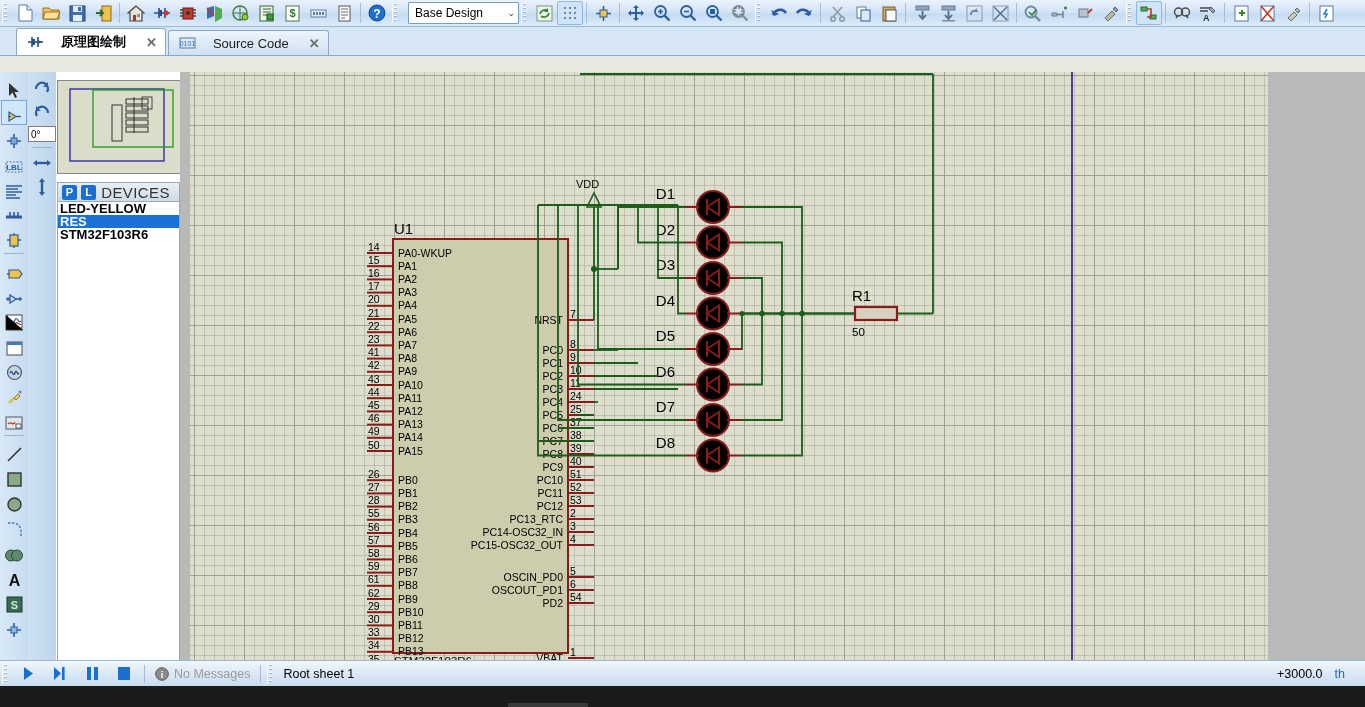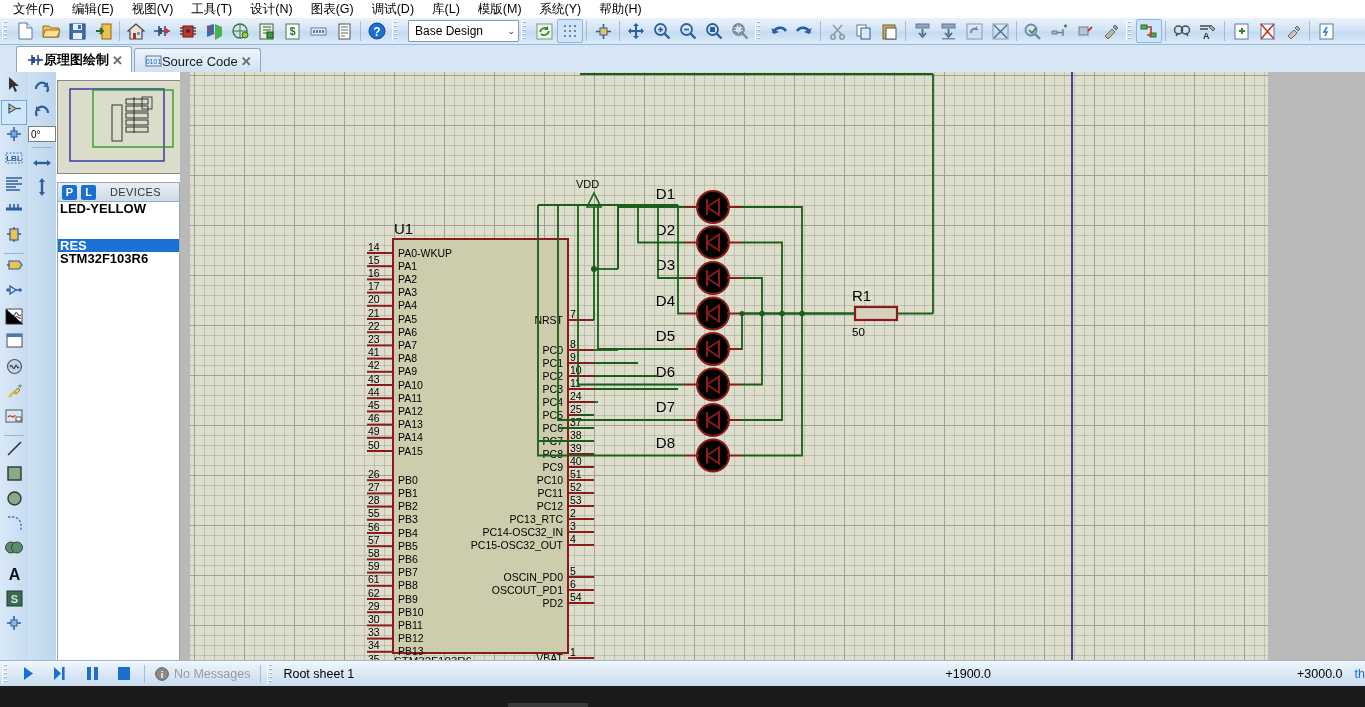--- a/index.html
+++ b/index.html
@@ -42,37 +42,37 @@
   }
   .combo .chev{font-size:9px;color:#333;}
 
   
   .tabstrip{
     height:28px;background:#d6e6f5;
     border-bottom:1px solid #8aa9c6;
     display:flex;align-items:flex-end;padding-left:16px;position:relative;
   }
   .tab{
-    height:24px;display:flex;align-items:center;gap:0;
+    height:24px;display:flex;align-items:center;gap:17px;
     padding:0 8px 0 10px;margin-right:2px;
     border:1px solid #8aa9c6;border-bottom:none;
     border-radius:3px 3px 0 0;cursor:default;font-size:13px;
   }
   .tab.active{background:#ffffff;color:#000;font-weight:bold;height:26px;}
   .tab.inactive{background:linear-gradient(to bottom,#eef5fc,#cfe0f2);color:#1b1b1b;font-weight:normal;padding-left:10px;}
   .tab .x{color:#6b6b6b;font-size:13px;font-weight:bold;margin-left:3px;}
 
   
   .modebar{
     position:absolute;left:0;top:72px;width:28px;height:604px;
     background:linear-gradient(to right,#d9e8f7,#c6dcf0);
     border-right:1px solid #9fb9d2;
     display:flex;flex-direction:column;align-items:center;padding-top:3px;
   }
-  .mode-btn{width:24px;height:23px;display:flex;align-items:flex-start;justify-content:center;
+  .mode-btn{width:24px;height:23px;display:flex;align-items:flex-end;justify-content:center;
     border:1px solid transparent;cursor:default;}
   .mode-btn.on{border-color:#7ba7d6;background:#cfe6fb;}
   .mode-sep{width:20px;height:1px;background:#9cb4ca;margin:3px 0;}
 
   .rotbar{
     position:absolute;left:28px;top:72px;width:28px;height:604px;
     background:linear-gradient(to right,#cfe1f3,#bcd6ec);
     border-right:1px solid #9fb9d2;
     display:flex;flex-direction:column;align-items:center;padding-top:4px;
   }
@@ -87,28 +87,28 @@
     background:#dcdccb;border:1px solid #888;box-sizing:border-box;
   }
   .devhdr{
     position:absolute;left:57px;top:182px;width:123px;height:20px;
     background:linear-gradient(to bottom,#e8eef4,#cfdbe7);
     border:1px solid #9aa9b8;box-sizing:border-box;
     display:flex;align-items:center;gap:4px;padding-left:4px;
   }
   .pl-badge{width:15px;height:15px;background:#1a6fd4;color:#fff;font-size:11px;font-weight:bold;
     display:flex;align-items:center;justify-content:center;border-radius:2px;}
-  .devhdr .title{flex:1;text-align:center;font-size:11px;letter-spacing:.4px;color:#333;padding-right:8px;}
+  .devhdr .title{flex:1;text-align:center;font-size:15px;letter-spacing:.4px;color:#333;padding-right:8px;}
   .devlist{
     position:absolute;left:57px;top:202px;width:123px;height:474px;
     background:#fff;border:1px solid #9aa9b8;border-top:none;box-sizing:border-box;
     font-size:13px;
   }
   .devitem{height:13px;line-height:13px;padding:0 2px;white-space:nowrap;cursor:default;font-weight:bold;}
-  .devitem.sel{background:#1b72d6;color:#fff;margin-top:24px;}
+  .devitem.sel{background:#1b72d6;color:#fff;}
 
   
   .canvaswrap{position:absolute;left:180px;top:72px;width:1185px;height:604px;background:#b9b9b9;overflow:hidden;}
   .sheet{
     position:absolute;left:10px;top:0px;width:1078px;height:604px;
     background:#dedecc;
     background-image:
       linear-gradient(to right, rgba(150,150,140,.40) 1px, transparent 1px),
       linear-gradient(to bottom, rgba(150,150,140,.40) 1px, transparent 1px),
       linear-gradient(to right, rgba(120,120,110,.55) 1px, transparent 1px),
@@ -134,33 +134,20 @@
   .taskbar{position:absolute;left:0;bottom:0;width:1365px;height:21px;background:#1b1b1b;}
   .tb-strip{position:absolute;left:508px;bottom:0;width:80px;height:4px;background:#3a3a3a;}
   svg{display:block;}
   text{font-family:"Liberation Sans", sans-serif;}
 </style>
 </head>
 <body>
 
 <div class="app">
 
-  <div class="menubar" id="menubar">
-      <div class="menu-item">文件(F)</div>
-      <div class="menu-item">编辑(E)</div>
-      <div class="menu-item">视图(V)</div>
-      <div class="menu-item">工具(T)</div>
-      <div class="menu-item">设计(N)</div>
-      <div class="menu-item">图表(G)</div>
-      <div class="menu-item">调试(D)</div>
-      <div class="menu-item">库(L)</div>
-      <div class="menu-item">模版(M)</div>
-      <div class="menu-item">系统(Y)</div>
-      <div class="menu-item">帮助(H)</div>
-    </div>
 
   <div class="toolbar">
     <div class="grip"></div>
 
     <div class="tb-btn">
       <svg width="17" height="18" viewBox="0 0 17 18">
           <path d="M2 1h8l5 5v11H2z" fill="#fff" stroke="#5b7a9b"></path>
           <path d="M10 1v5h5" fill="#dce8f4" stroke="#5b7a9b"></path>
         </svg>
     </div>
@@ -983,21 +970,20 @@
       <svg width="14" height="14" viewBox="0 0 14 14">
           <circle cx="7" cy="7" r="6.3" fill="#8b8b8b" stroke="#5a5a5a"></circle>
           <text x="7" y="11" font-size="9" fill="#fff" text-anchor="middle" font-weight="bold">i</text>
         </svg>
       <span>No Messages</span>
     </div>
     <div class="sb-sep"></div>
     <div class="grip"></div>
     <div class="sb-cell">Root sheet 1</div>
     <div style="flex:1"></div>
-    <div class="sb-cell" style="padding-right:300px">+1900.0</div>
     <div class="sb-cell">+3000.0</div>
-    <div class="sb-cell" style="color:#1b6fd0;padding-right:0">th</div>
+    <div class="sb-cell" style="color:#1b6fd0;padding-right:20px">th</div>
   </div>
 
   <div class="taskbar">
     <div class="tb-strip"></div>
   </div>
 </div>
 
 </body></html>

